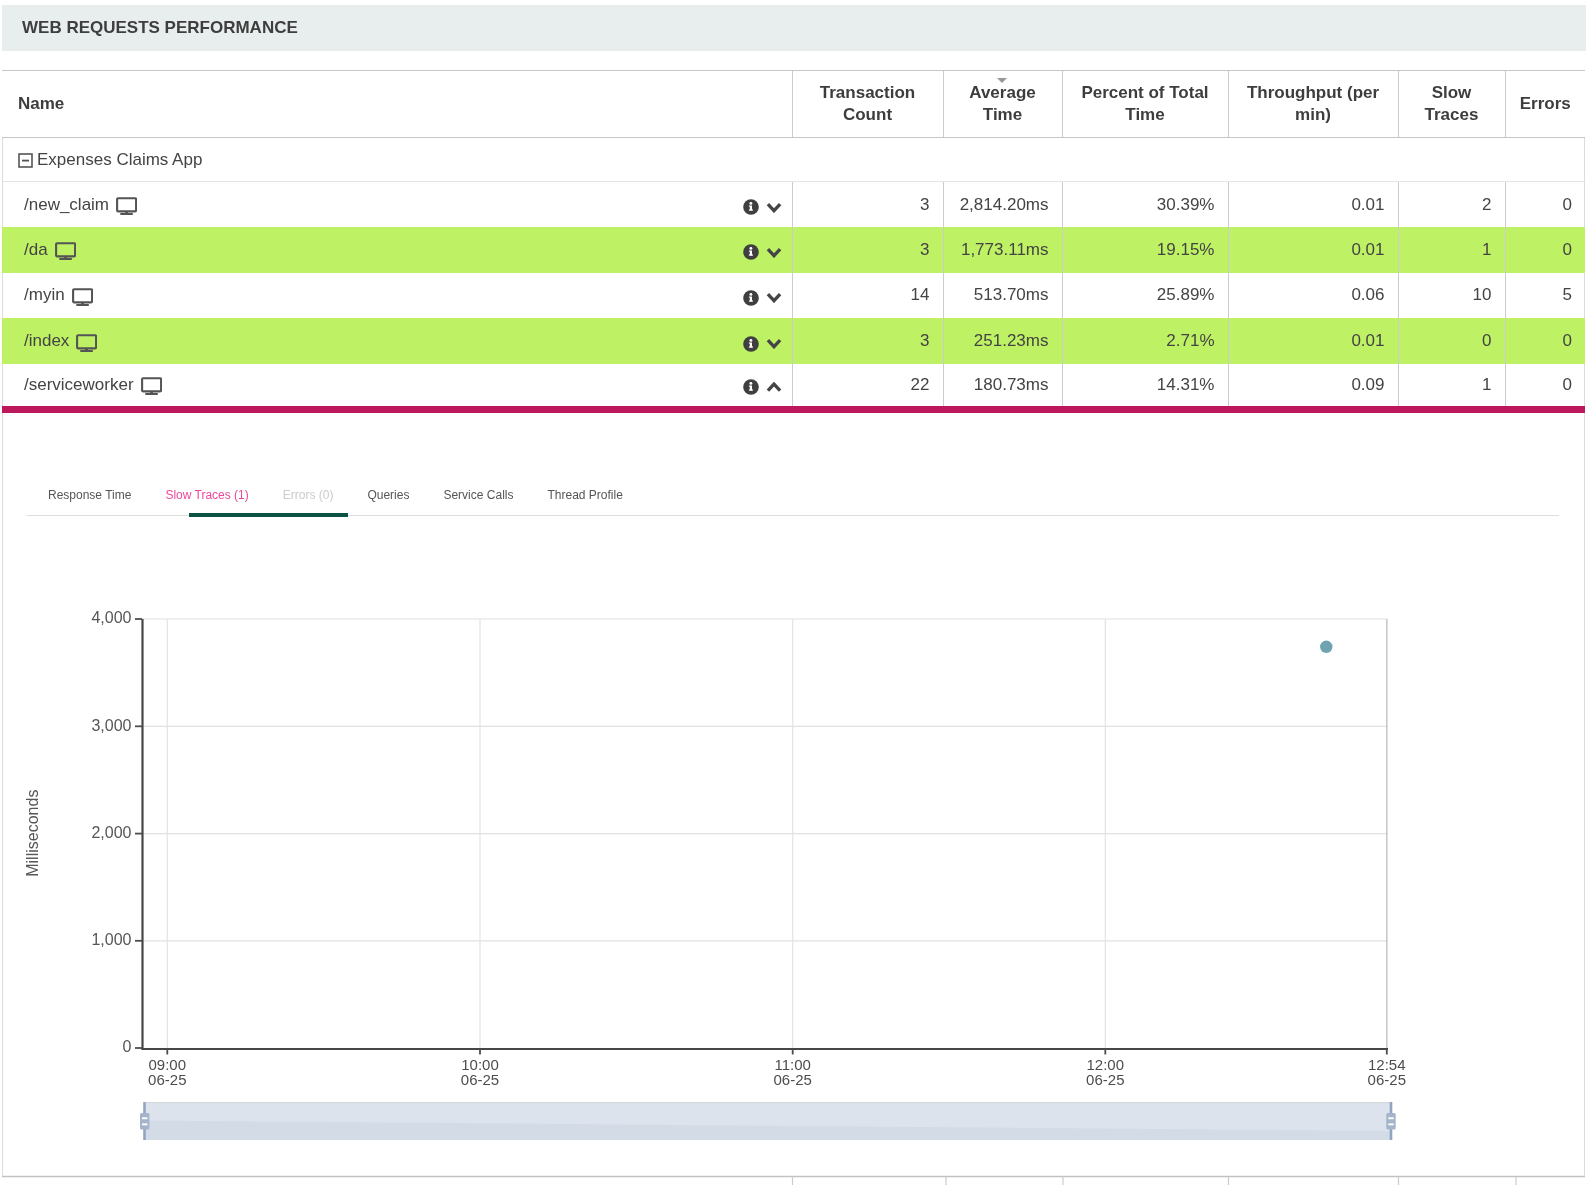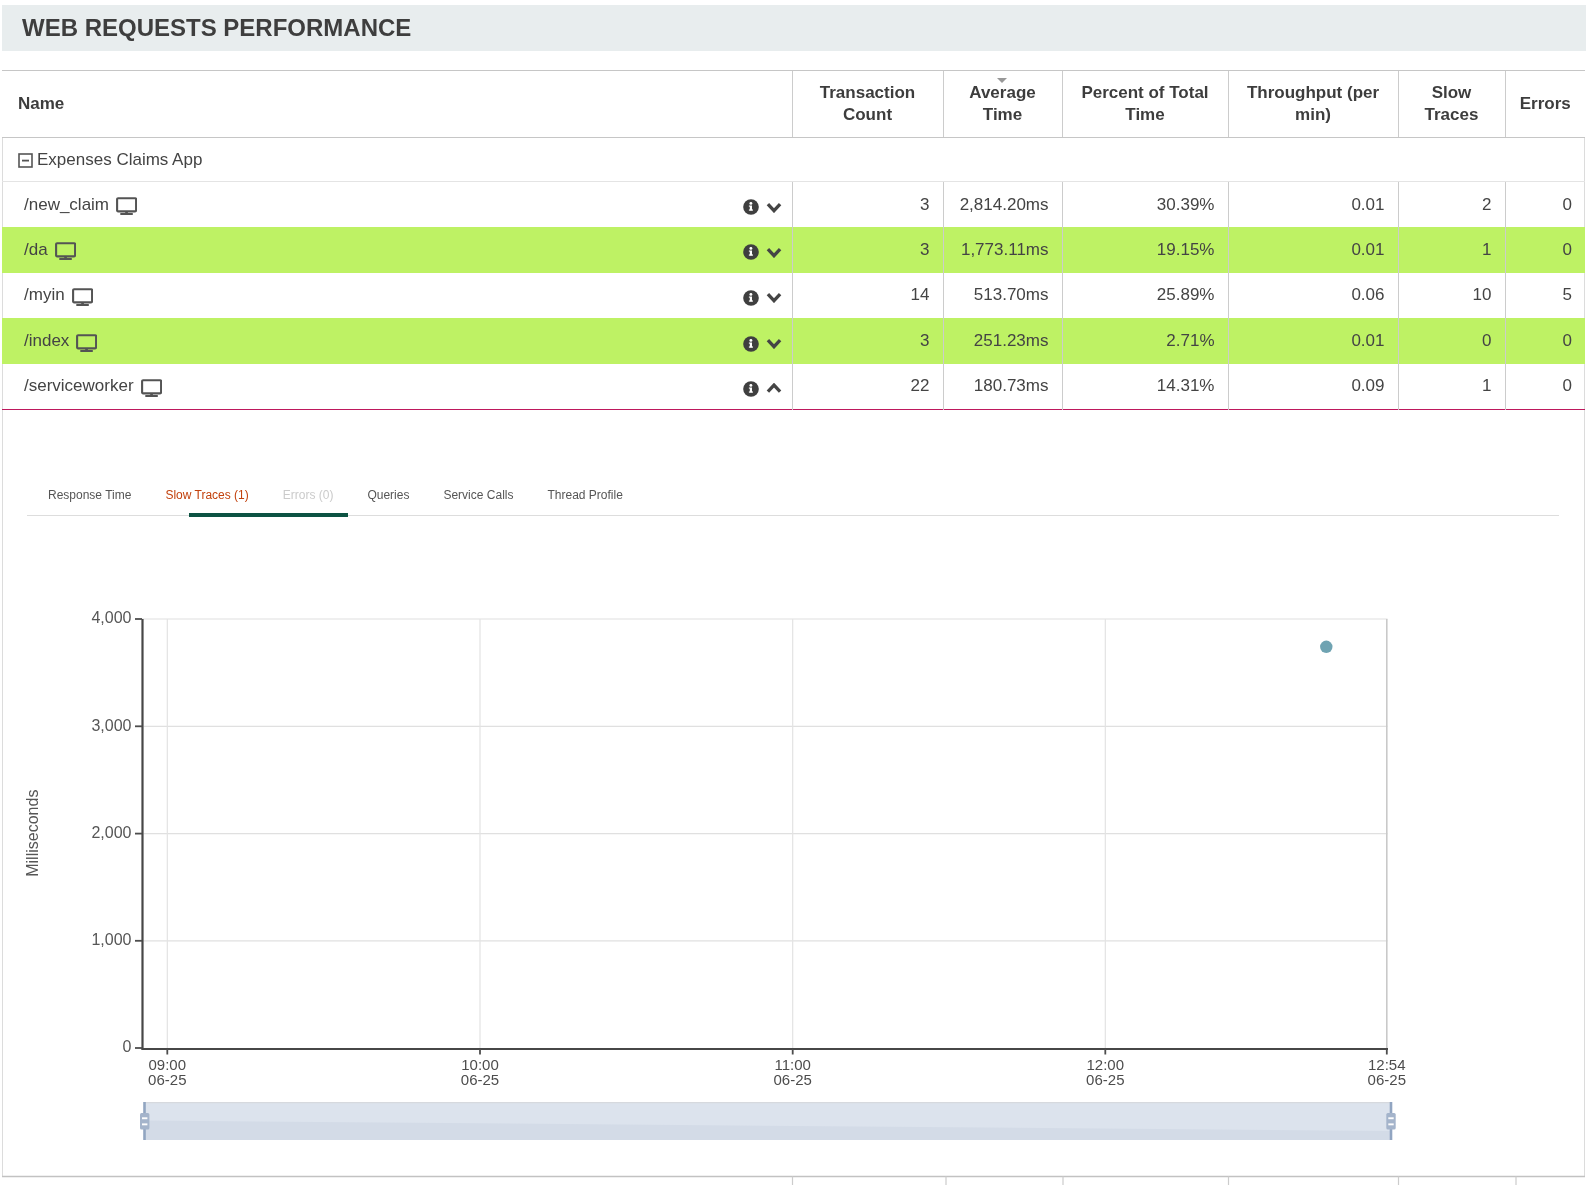--- a/index.html
+++ b/index.html
@@ -1,20 +1,20 @@
 <!DOCTYPE html>
 <html><head>
 <meta charset="utf-8">
 <style>
 * { margin:0; padding:0; box-sizing:border-box; }
 html,body { width:1587px; height:1185px; background:#fff; font-family:"Liberation Sans", sans-serif; }
 body { position:relative; overflow:hidden; }
 .titlebar {
   position:absolute; left:2px; top:5px; width:1584px; height:46px;
-  background:#e8edee; color:#3e3e3e; font-size:24px; font-weight:bold;
+  background:#e8edee; color:#3e3e3e; font-size:17px; font-weight:bold;
   letter-spacing:0px; line-height:46px; padding-left:20px;
 }
 .sideL { position:absolute; left:2px; top:70px; width:1px; height:1106px; background:#dcdcdc; }
 .sideR { position:absolute; left:1584px; top:70px; width:1px; height:1106px; background:#dcdcdc; }
 table.grid {
   position:absolute; left:2px; top:70px; width:1583px;
   border-collapse:collapse; table-layout:fixed;
   font-size:17px; color:#444;
 }
 table.grid td, table.grid th { overflow:hidden; }
@@ -30,33 +30,33 @@
 th.avg .tri {
   position:absolute; left:50%; top:7.3px; margin-left:-5.2px;
   width:0; height:0; border-left:5.2px solid transparent; border-right:5.2px solid transparent;
   border-top:5.6px solid #989898;
 }
 tr.overall { height:46px; background:#e5eaeb; font-weight:bold; }
 tr.overall td { border-bottom:1px solid #c9cdce; }
 tr.grp { height:44px; }
 tr.grp td { border-bottom:1px solid #e4e4e4; }
 tr.row { height:45.6px; }
-table.grid { border-bottom:1px solid #be185d; }
+table.grid { border-bottom:7px solid #be185d; }
 tr.alt { background:#bef264; }
 td.name { padding-left:16px; position:relative; }
 td.pname { padding-left:22px; position:relative; }
 td.num { text-align:right; padding-right:13px; }
 .nwrap { display:flex; align-items:center; }
 .mon { margin-left:7px; flex:none; position:relative; top:1.5px; }
 .rowicons { position:absolute; right:10px; top:50%; margin-top:-5.5px; display:flex; align-items:center; }
 .chev { margin-left:7px; }
 .minus { margin-right:4px; position:relative; top:1px; }
 .tabs { position:absolute; left:31px; top:482px; display:flex; font-size:12px; color:#555; }
 .tab { padding:0 17px; height:31px; line-height:26px; white-space:nowrap; }
-.tab.active { color:#c2410c; }
+.tab.active { color:#ec4899; }
 .tab.dis { color:#cbcbcb; }
 .tabhr { position:absolute; left:27px; top:515px; width:1532px; height:1px; background:#ddd; }
 .tabul { position:absolute; left:189px; top:513px; width:159px; height:4px; background:#0d5343; }
 </style>
 </head>
 <body>
 <div class="titlebar">WEB REQUESTS PERFORMANCE</div>
 <div class="sideL"></div>
 <div class="sideR"></div>
 <table class="grid">

